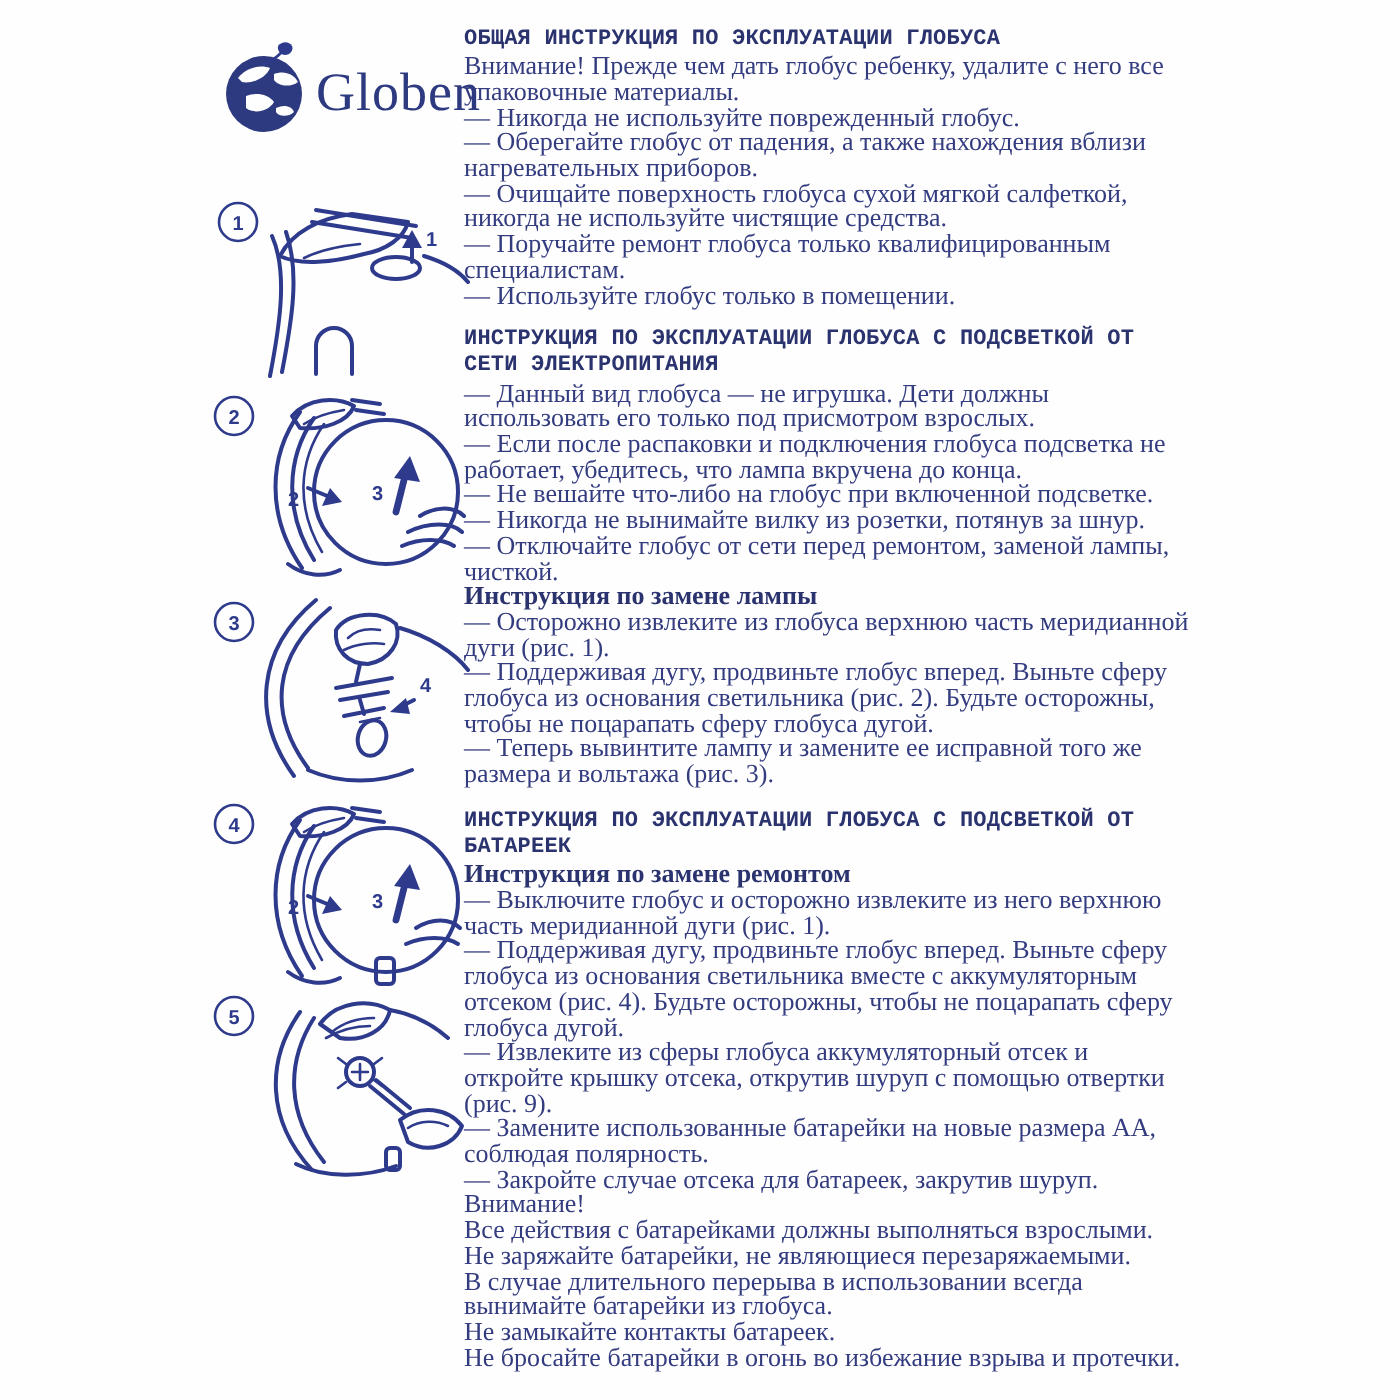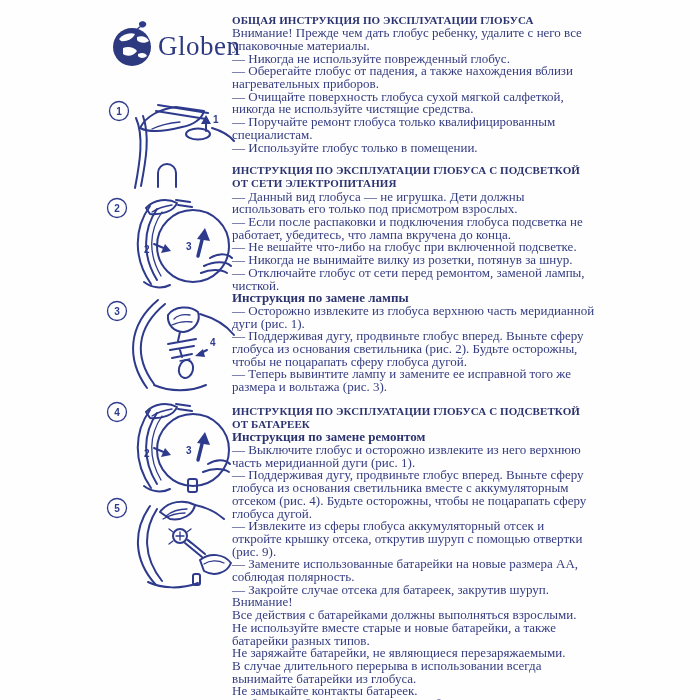--- a/index.html
+++ b/index.html
@@ -4,21 +4,21 @@
 <style>
   html,body{margin:0;padding:0;}
   body{
     width:700px;height:700px;position:relative;background:#fefefe;
     font-family:"Liberation Serif","DejaVu Serif",serif;
     color:#343c80;overflow:hidden;
   }
   .logo{position:absolute;left:111px;top:20px;display:flex;align-items:center;}
   .logo-text{font-size:27px;color:#2e3a80;letter-spacing:.5px;margin-left:1px;}
   .text-col{position:absolute;left:232px;top:14px;width:363px;}
-  h2{font-size:11px;font-weight:bold;margin:0;line-height:13.2px;color:#2b336f;letter-spacing:.1px;}
+  h2{font-size:11px;font-weight:bold;margin:0;line-height:13.2px;color:#2b336f;letter-spacing:.1px;font-family:Liberation Mono, monospace;}
   p{font-size:13px;line-height:12.7px;margin:0;}
   p.sub{font-weight:bold;color:#2b336f;}
   .sec2{margin-top:10px;}
   .sec3{margin-top:11px;}
   .fig{position:absolute;left:100px;width:135px;height:96px;}
   .fig svg{width:135px;height:96px;display:block;}
   .ink{stroke:#2e3a8c;fill:none;stroke-width:2;stroke-linecap:round;stroke-linejoin:round;}
   .ink-thin{stroke:#2e3a8c;fill:none;stroke-width:1.3;stroke-linecap:round;}
   .ink-fill{fill:#2e3a8c;stroke:none;}
   .num{font-family:"Liberation Sans",sans-serif;font-size:10px;font-weight:bold;fill:#2e3a8c;text-anchor:middle;}
@@ -171,20 +171,19 @@
   <section class="sec3">
     <h2>ИНСТРУКЦИЯ ПО ЭКСПЛУАТАЦИИ ГЛОБУСА С ПОДСВЕТКОЙ ОТ БАТАРЕЕК</h2>
     <p class="sub">Инструкция по замене ремонтом</p>
     <p>— Выключите глобус и осторожно извлеките из него верхнюю часть меридианной дуги (рис. 1).</p>
     <p>— Поддерживая дугу, продвиньте глобус вперед. Выньте сферу глобуса из основания светильника вместе с аккумуляторным отсеком (рис. 4). Будьте осторожны, чтобы не поцарапать сферу глобуса дугой.</p>
     <p>— Извлеките из сферы глобуса аккумуляторный отсек и откройте крышку отсека, открутив шуруп с помощью отвертки (рис. 9).</p>
     <p>— Замените использованные батарейки на новые размера АА, соблюдая полярность.</p>
     <p>— Закройте случае отсека для батареек, закрутив шуруп.</p>
     <p>Внимание!</p>
     <p>Все действия с батарейками должны выполняться взрослыми.</p>
-    <p>Не используйте вместе старые и новые батарейки, а также батарейки разных типов.</p>
     <p>Не заряжайте батарейки, не являющиеся перезаряжаемыми.</p>
     <p>В случае длительного перерыва в использовании всегда вынимайте батарейки из глобуса.</p>
     <p>Не замыкайте контакты батареек.</p>
     <p>Не бросайте батарейки в огонь во избежание взрыва и протечки.</p>
   </section>
 
 </div>
 
 </body></html>

